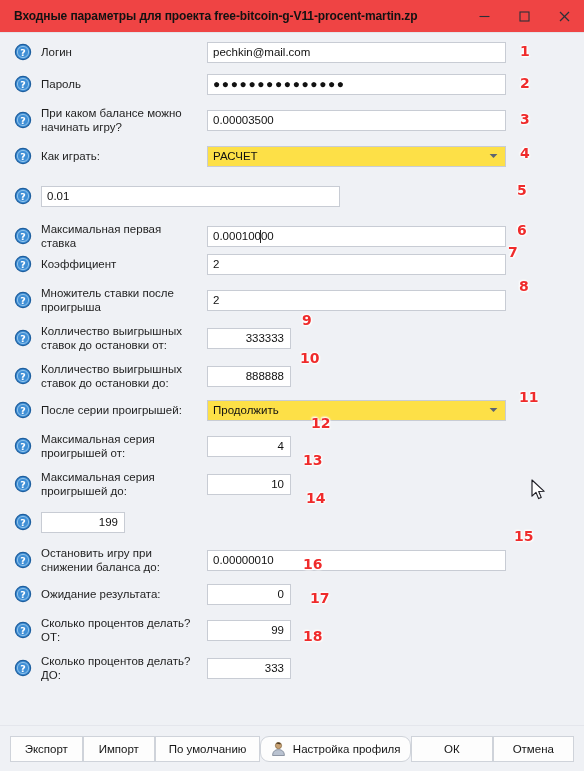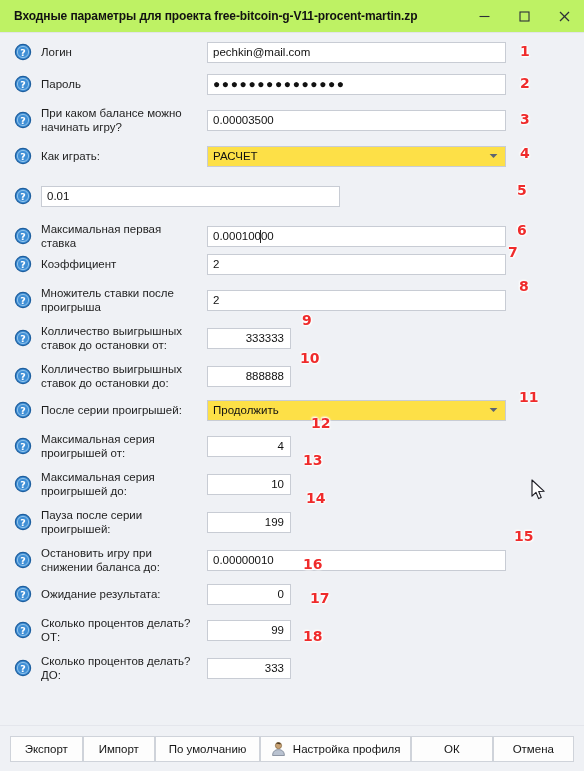--- a/index.html
+++ b/index.html
@@ -7,21 +7,21 @@
     width:584px;height:771px;
     background:#eff1f5;
     font-family:"Liberation Sans","DejaVu Sans",sans-serif;
     font-size:11.5px;color:#1b1b1b;
     overflow:hidden;position:relative;
   }
   .win{width:584px;height:771px;display:flex;flex-direction:column;position:relative;}
 
   
   .titlebar{
-    height:32px;flex:0 0 32px;background:#bef264;
+    height:32px;flex:0 0 32px;background:#ef4444;
     display:flex;align-items:center;border-bottom:1px solid #e2e4ea;
   }
   .title-text{
     padding-left:14px;font-size:12px;font-weight:bold;color:#121212;
     white-space:nowrap;letter-spacing:-0.1px;
   }
   .title-spacer{flex:1 1 auto;}
   .winbtn{
     width:40px;height:32px;display:flex;align-items:center;justify-content:center;
     color:#2c3038;
@@ -98,21 +98,21 @@
   .btn{
     height:26px;background:#fdfdfd;border:1px solid #cfd3da;
     font-family:"Liberation Sans","DejaVu Sans",sans-serif;
     font-size:11.5px;color:#151515;
     display:flex;align-items:center;justify-content:center;
     box-sizing:border-box;padding:0 10px;white-space:nowrap;
   }
   .btn.b-export{width:73px;}
   .btn.b-import{width:73px;}
   .btn.b-default{width:106px;}
-  .btn.b-profile{width:151px;gap:7px;}
+  .btn.b-profile{width:151px;gap:7px;border-radius:9px;}
   .btn.b-ok{width:82px;}
   .btn.b-cancel{width:82px;}
   .profile-ic{width:15px;height:15px;flex:0 0 15px;}
   .profile-ic svg{display:block;}
 
   
   .cursor{position:absolute;left:531px;top:479px;pointer-events:none;}
 </style>
 </head>
 <body>
@@ -338,21 +338,20 @@
         <span class="num" style="left: 303px; top: -14px;">13</span>
       </div>
       <div class="row" style="position: absolute; left: 0px; top: 472px; height: 34px; width: 584px;">
         <span class="help-icon">
           <svg width="18" height="18" viewBox="0 0 18 18">
             <circle cx="9" cy="9" r="7.6" fill="#3f8fd6" stroke="#1d5e9e" stroke-width="1.2"></circle>
             <circle cx="9" cy="9" r="5.6" fill="none" stroke="#8fc2ea" stroke-width="1"></circle>
             <text x="9" y="12.6" text-anchor="middle" font-family="DejaVu Sans, sans-serif" font-size="9.5" font-weight="bold" fill="#ffffff">?</text>
           </svg>
         </span>
-        <div class="label">Пауза после серии проигрышей:</div>
         <div class="ctrl">
           <input type="text" class="fld narrow" value="199" style="">
         </div>
         <span class="num" style="left: 306px; top: -14px;">14</span>
       </div>
       <div class="row" style="position: absolute; left: 0px; top: 510px; height: 34px; width: 584px;">
         <span class="help-icon">
           <svg width="18" height="18" viewBox="0 0 18 18">
             <circle cx="9" cy="9" r="7.6" fill="#3f8fd6" stroke="#1d5e9e" stroke-width="1.2"></circle>
             <circle cx="9" cy="9" r="5.6" fill="none" stroke="#8fc2ea" stroke-width="1"></circle>

